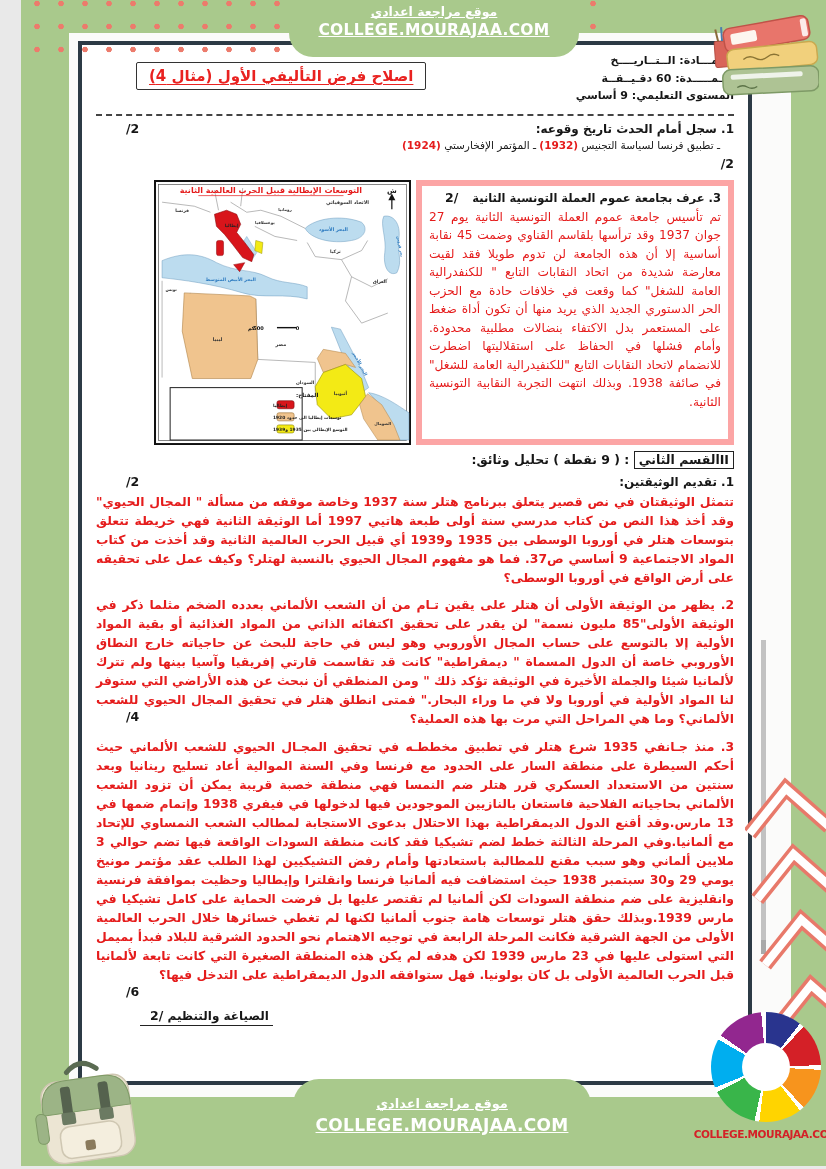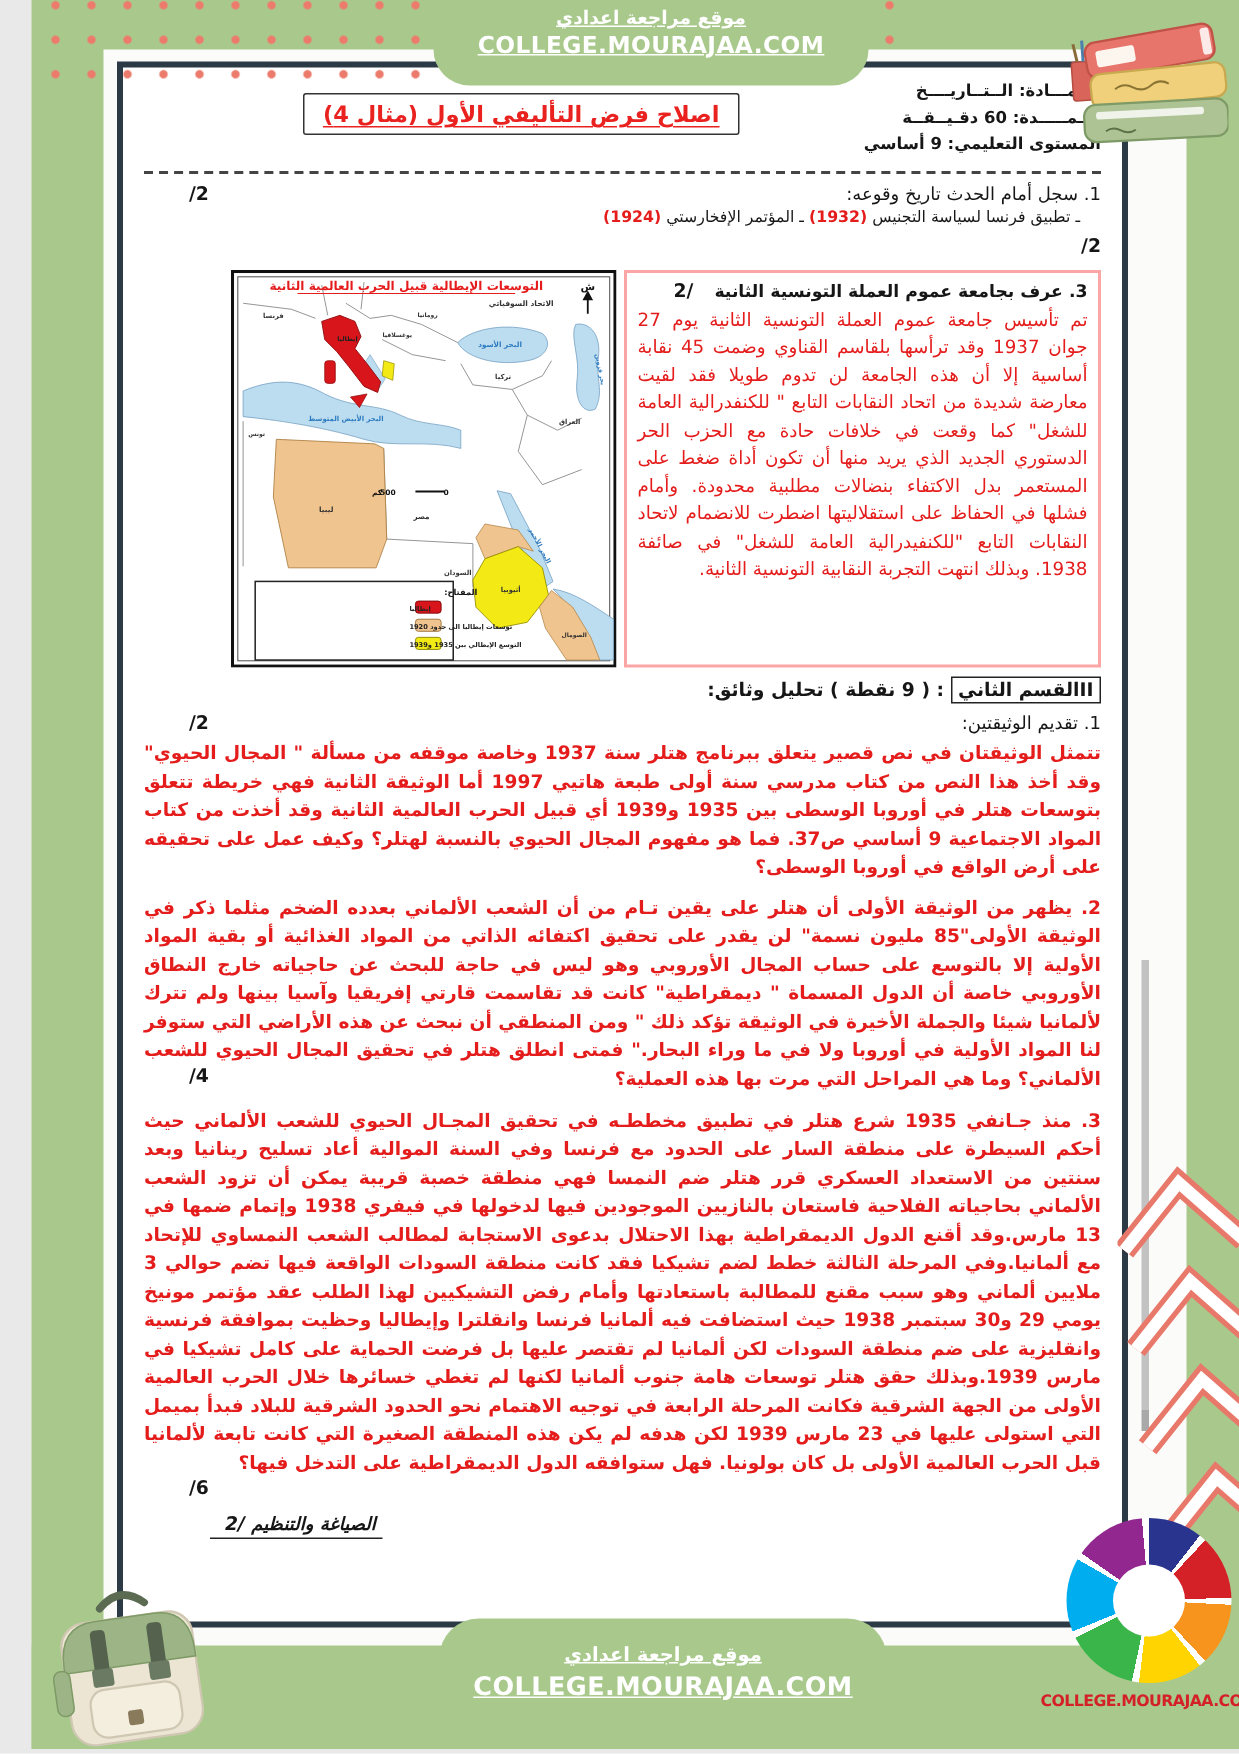--- a/index.html
+++ b/index.html
@@ -23,44 +23,44 @@
   .margin-line:after{content:"";position:absolute;left:0;bottom:-14px;width:5px;height:14px;background:#a9a9a9;}
   
   .paper-outer{position:absolute;left:48px;top:33px;width:722px;height:1072px;background:#fbfbfa;
         border-radius:0 10px 2px 2px;z-index:1;}
   .paper{position:absolute;left:57px;top:41px;width:674px;height:1044px;background:#fff;
         border:4px solid #2c3a45;box-sizing:border-box;z-index:2;}
   .content{position:absolute;inset:0;padding:4px 14px 0 14px;direction:rtl;color:#161616;}
   
   .meta-row{display:flex;justify-content:space-between;align-items:flex-start;}
   .meta{width:175px;font-weight:bold;font-size:11px;line-height:17.5px;padding-top:3px;white-space:nowrap;}
-  .title-wrap{flex:1;display:flex;justify-content:center;padding-top:13px;padding-left:40px;}
+  .title-wrap{flex:1;display:flex;justify-content:flex-end;padding-top:13px;padding-left:40px;}
   .title-box{border:1.5px solid #333;border-radius:2px;padding:3px 12px 4px;background:#fff;}
   .title-box span{color:#e92220;font-weight:bold;font-size:15px;text-decoration:underline;text-underline-offset:3px;}
   .divider{border-top:2px dashed #444;margin-top:9px;}
   
   .sec-head{margin-top:6px;font-size:12.5px;font-weight:bold;}
   .boxed{border:1.2px solid #222;padding:0 4px 1px;display:inline-block;}
   .u{text-underline-offset:2px;}
   .q-row{display:flex;justify-content:space-between;margin-top:5px;align-items:baseline;}
-  .q-text{font-size:12px;font-weight:normal;}
+  .q-text{font-size:12px;font-weight:bold;}
   .score{direction:ltr;font-size:12.5px;font-weight:bold;margin-left:30px;white-space:nowrap;}
   .date-line{font-size:10.5px;margin:3px 14px 0 0;}
   .yr{color:#e51c1c;font-weight:bold;direction:ltr;unicode-bidi:isolate;}
   .cols{display:flex;gap:5px;margin:9px 0 6px;align-items:stretch;}
-  .qbox{width:318px;border:2px solid #fca5a5;padding:4px 7px;box-sizing:border-box;}
+  .qbox{width:318px;border:6px solid #fca5a5;padding:4px 7px;box-sizing:border-box;}
   .qbox-head{font-size:11.5px;font-weight:bold;}
   .qbox-head .score{margin:0 10px 0 0;}
   .qbox-ans{color:#e51c1c;font-weight:normal;font-size:12.2px;line-height:18.5px;text-align:justify;margin-top:3px;}
   .map-fig{width:257px;}
   .ans{color:#e51c1c;font-weight:bold;font-size:12.4px;line-height:19px;text-align:justify;margin-top:3px;}
   .score-row{direction:ltr;text-align:left;margin-left:30px;font-weight:bold;font-size:12.5px;}
   .pull-up{margin-top:-19px;}
   .final-row{margin:6px 0 0 44px;text-align:left;}
-  .final-inner{display:inline-block;border-bottom:1.6px solid #222;padding:0 4px 2px;font-weight:bold;font-size:12px;direction:rtl;font-style:italic;}
+  .final-inner{display:inline-block;border-bottom:1.6px solid #222;padding:0 4px 2px;font-weight:bold;font-size:12px;direction:rtl;}
   .final-inner .score{margin-left:6px;}
   
   .footer-band{position:absolute;left:0;top:1097px;width:826px;height:72px;background:#a9c98c;z-index:5;}
   .footer-bump{position:absolute;left:272px;top:1079px;width:298px;height:90px;background:#a9c98c;
         border-radius:26px 26px 0 0;z-index:5;}
   .footer-text{position:absolute;left:236px;top:1096px;width:370px;text-align:center;color:#fff;z-index:6;}
   .footer-text .l1{font-size:13px;font-weight:bold;text-decoration:underline;display:block;}
   .footer-text .l2{font-size:17px;font-weight:bold;text-decoration:underline;letter-spacing:.3px;display:block;margin-top:4px;}
   .backpack{position:absolute;left:6px;top:1054px;width:120px;height:114px;z-index:7;}
   .logo{position:absolute;left:690px;top:1012px;width:110px;height:110px;border-radius:50%;z-index:7;

